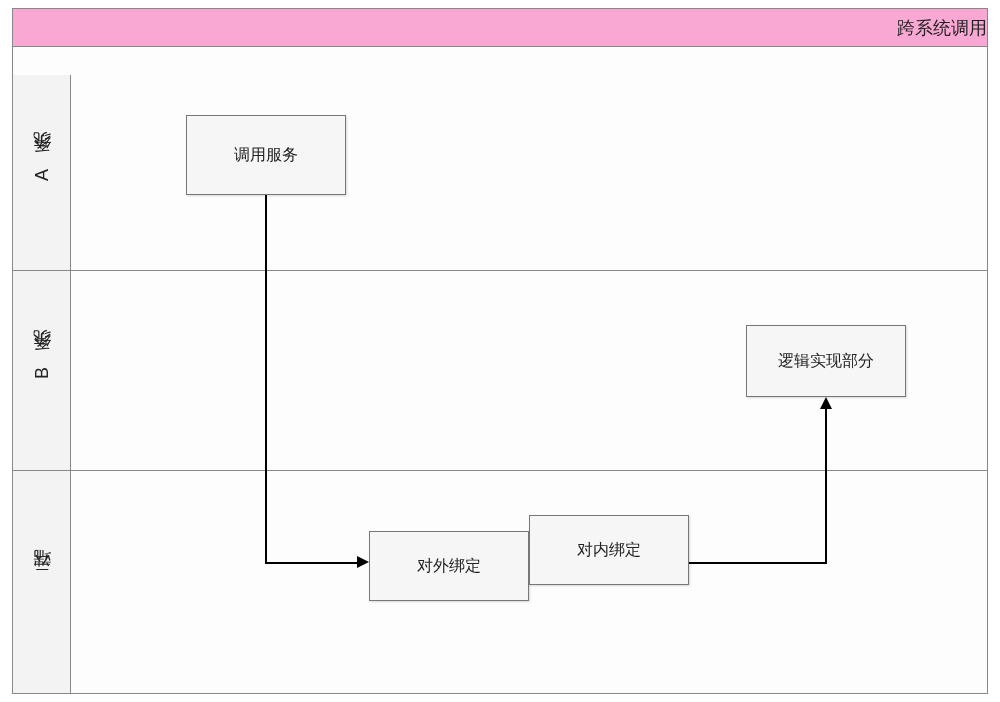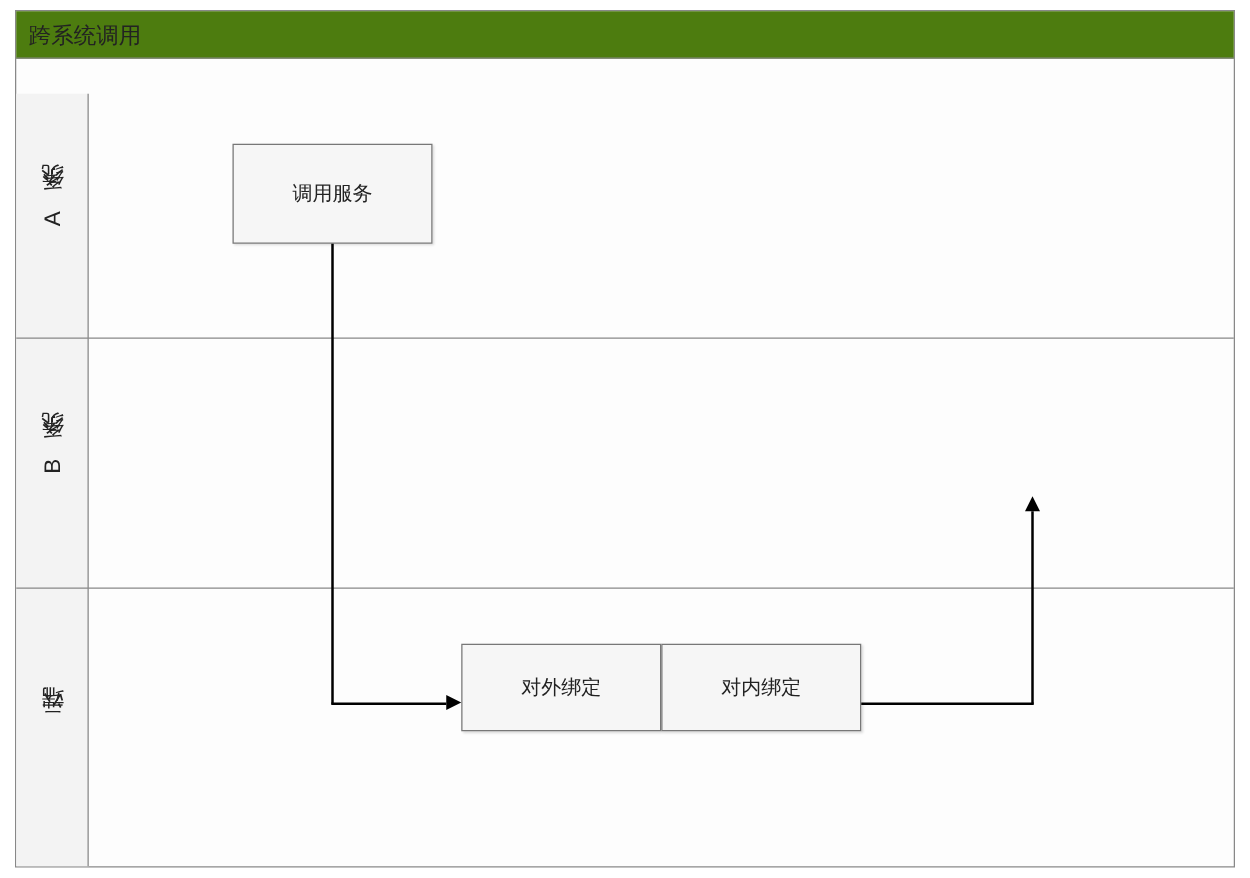--- a/index.html
+++ b/index.html
@@ -24,22 +24,23 @@
   }
   .title-bar {
     position: absolute;
     left: 0; top: 0;
     width: 100%;
     height: 38px;
     line-height: 38px;
     padding-left: 10px;
     box-sizing: border-box;
     border-bottom: 1px solid #888;
-    background: #4d7c0f;
+    background: #f9a8d4;
     font-size: 18px;
+    text-align: right;
   }
   .phase-bar {
     position: absolute;
     left: 0;
     top: 38px;
     width: 100%;
     height: 28px;
     border-bottom: 1px solid #888;
     box-sizing: border-box;
   }
@@ -174,22 +175,25 @@
   </div>
 
   <div class="content">
     <div class="row-sep" style="top:195px;"></div>
     <div class="row-sep" style="top:395px;"></div>
 
     <div class="node" style="left:115px; top:40px; width:160px; height:80px;">
       <span>调用服务</span>
     </div>
 
-
-    <div class="node" style="left:298px; top:440px; width:160px; height:70px;">
+    <div class="node" style="left:675px; top:250px; width:160px; height:72px;">
+      <span>逻辑实现部分</span>
+    </div>
+
+    <div class="node" style="left:298px; top:456px; width:160px; height:70px;">
       <span>对外绑定</span>
     </div>
 
     <div class="node" style="left:458px; top:440px; width:160px; height:70px;">
       <span>对内绑定</span>
     </div>
 
     <div class="arrow-line-v" style="left:194px; top:120px; height:368px;"></div>
 
     <div class="arrow-line-h" style="left:194px; top:487px; width:92px;"></div>

